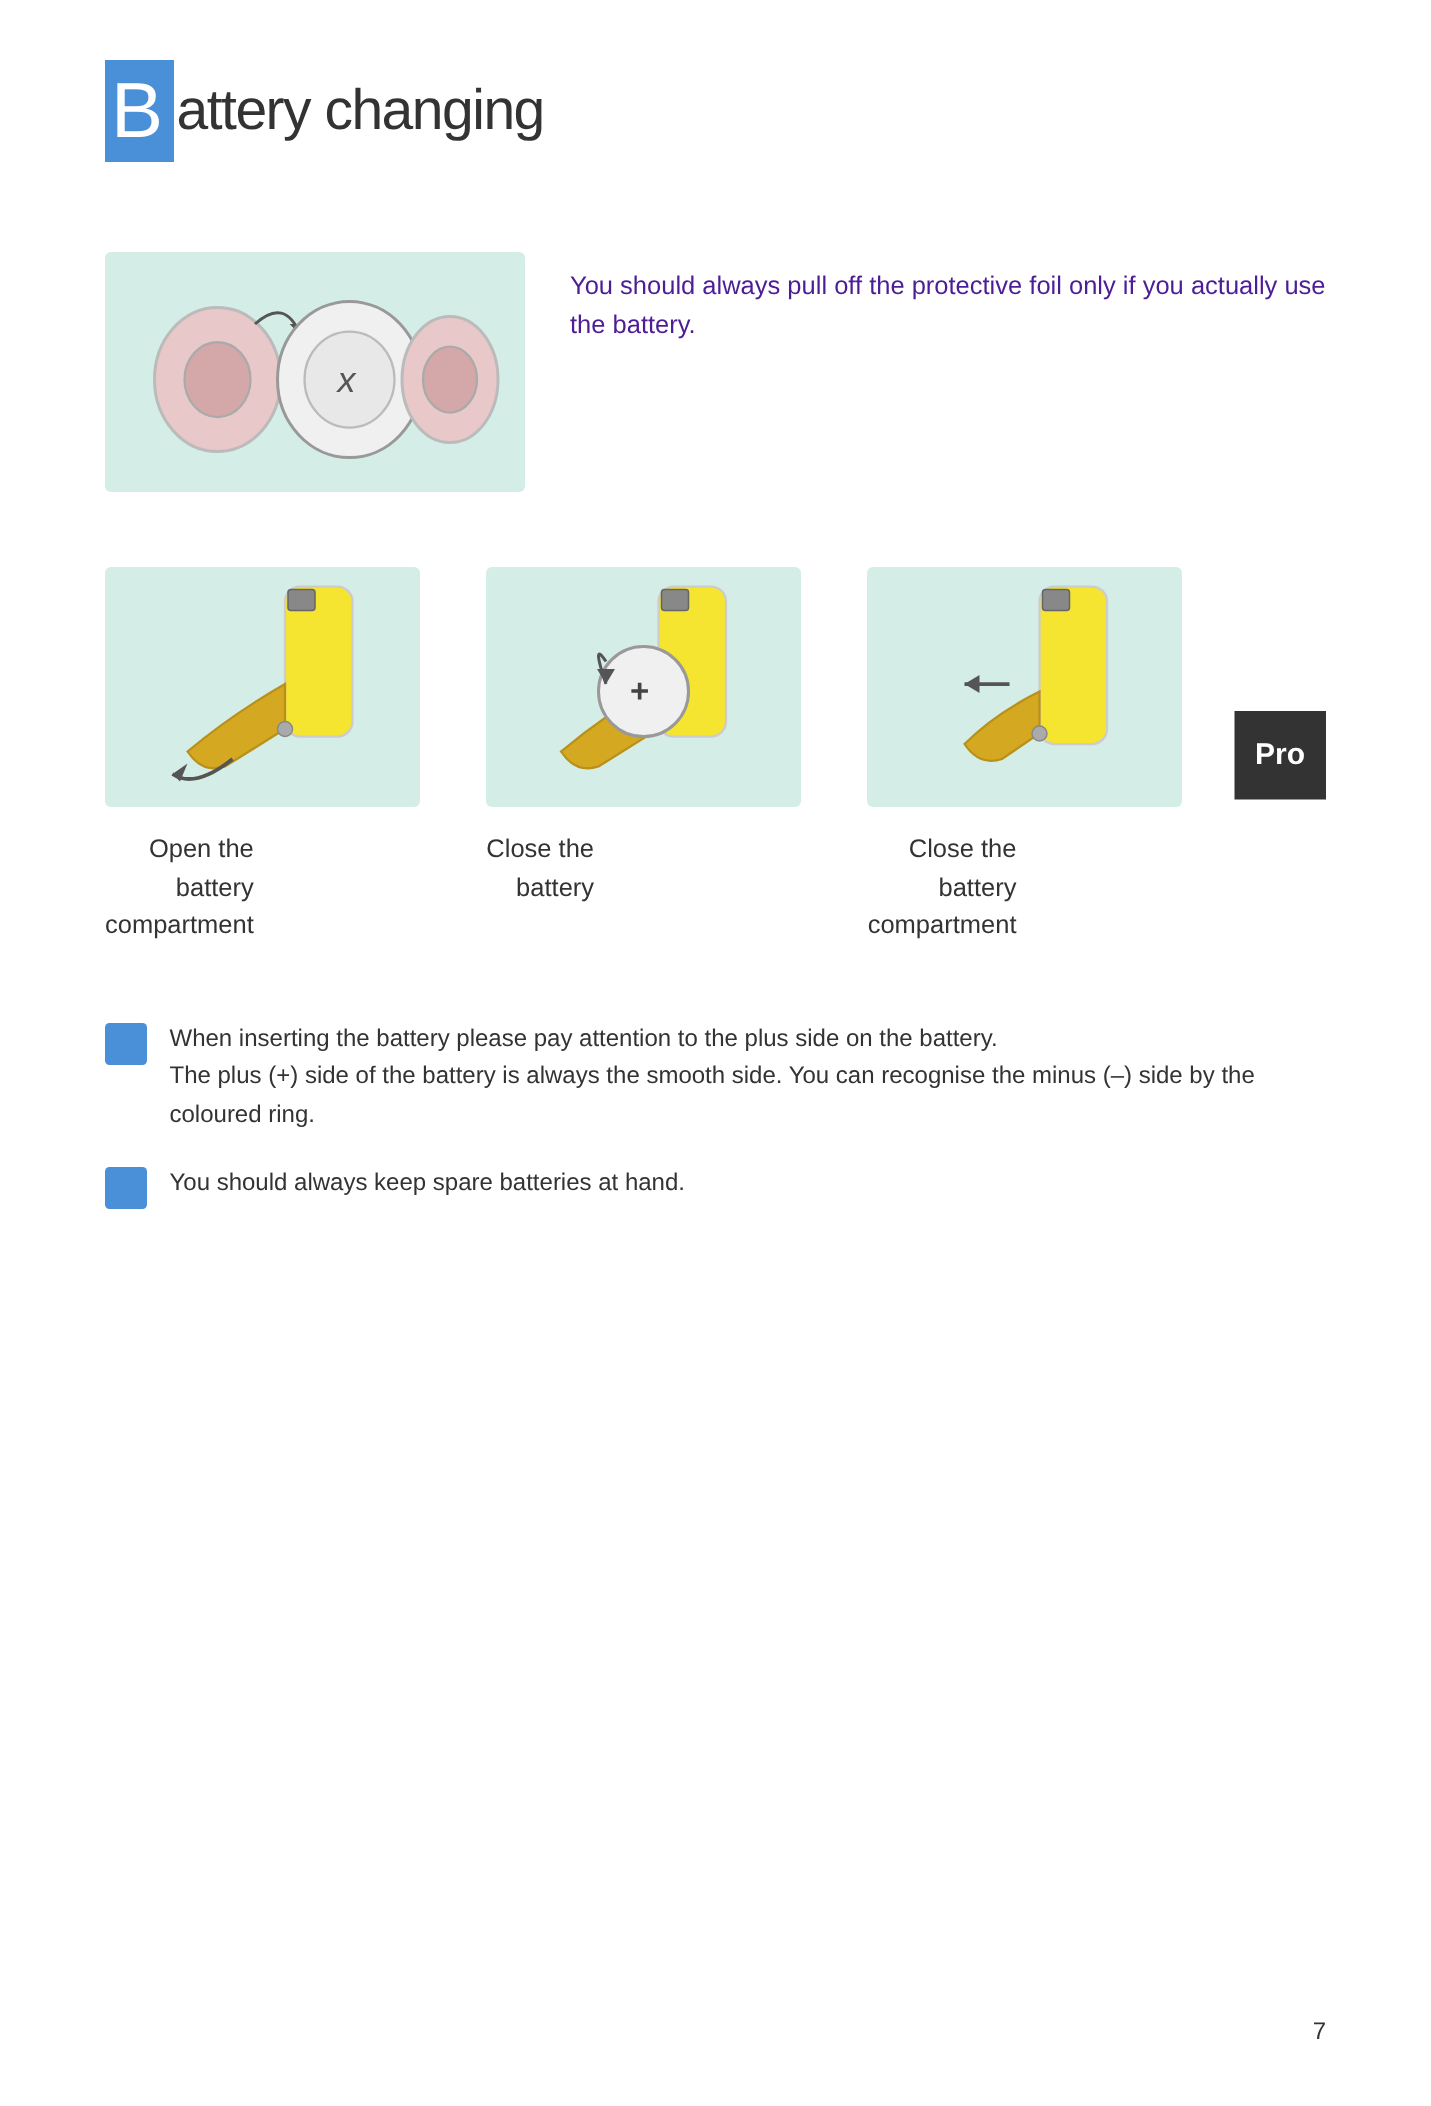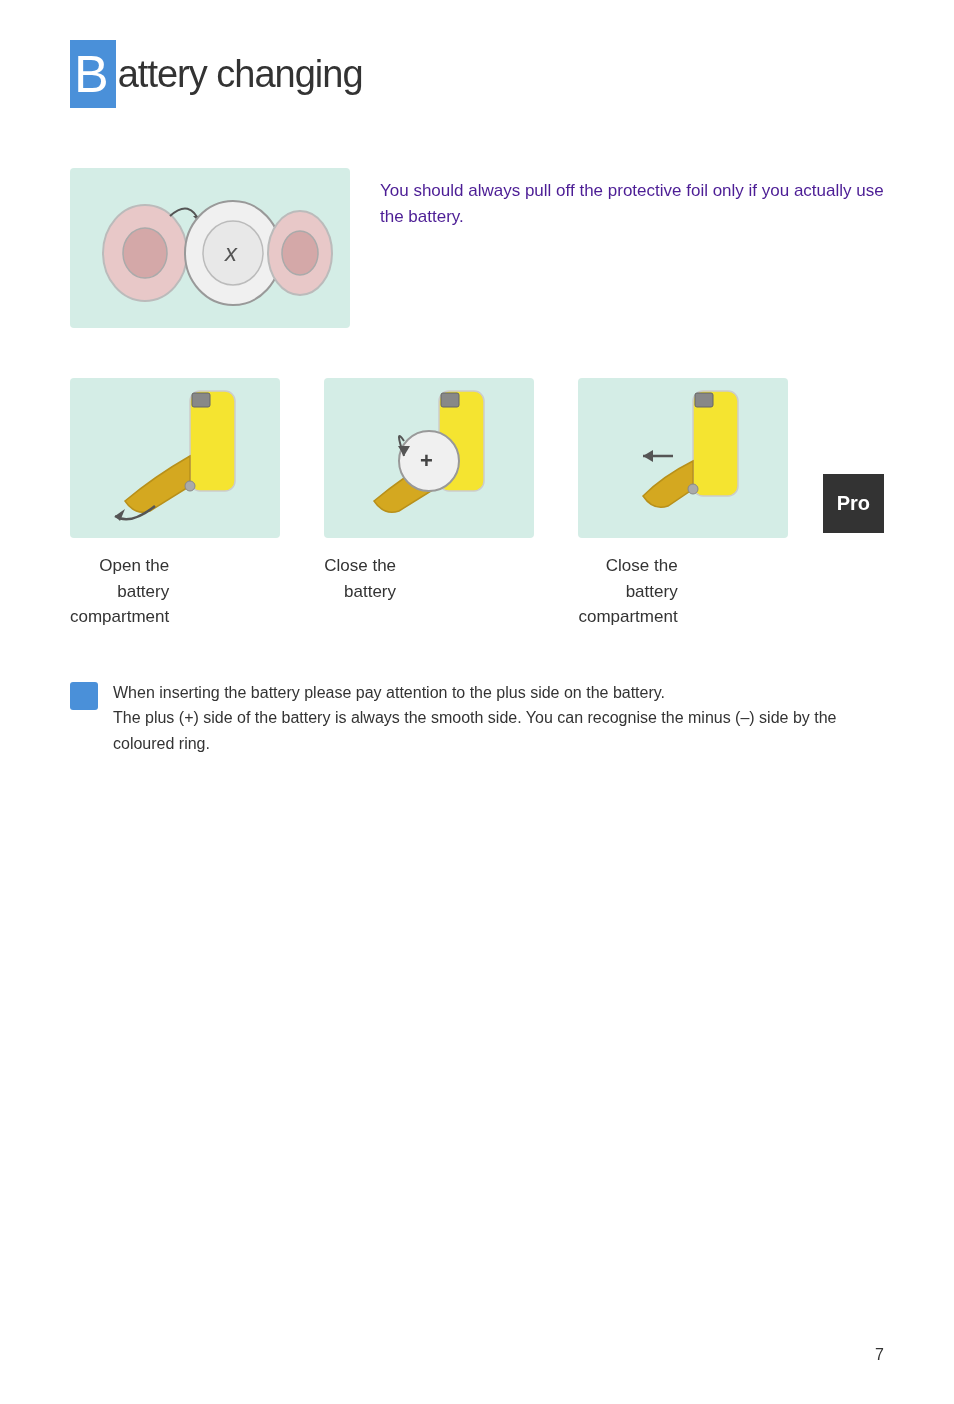--- a/index.html
+++ b/index.html
@@ -279,19 +279,23 @@
   <div class="info-section">
 
     <div class="info-item">
       <div class="info-bullet"></div>
       <div class="info-text">
         When inserting the battery please pay attention to the plus side on the battery.<br>
         The plus (+) side of the battery is always the smooth side. You can recognise the minus (–) side by the coloured ring.
       </div>
     </div>
 
+    <div class="info-item">
+      <div class="info-bullet"></div>
+      <div class="info-text">You should always keep spare batteries at hand.</div>
+    </div>
 
 
   </div>
 
 </div>
 
 <div class="page-number">7</div>
 
 </body></html>

